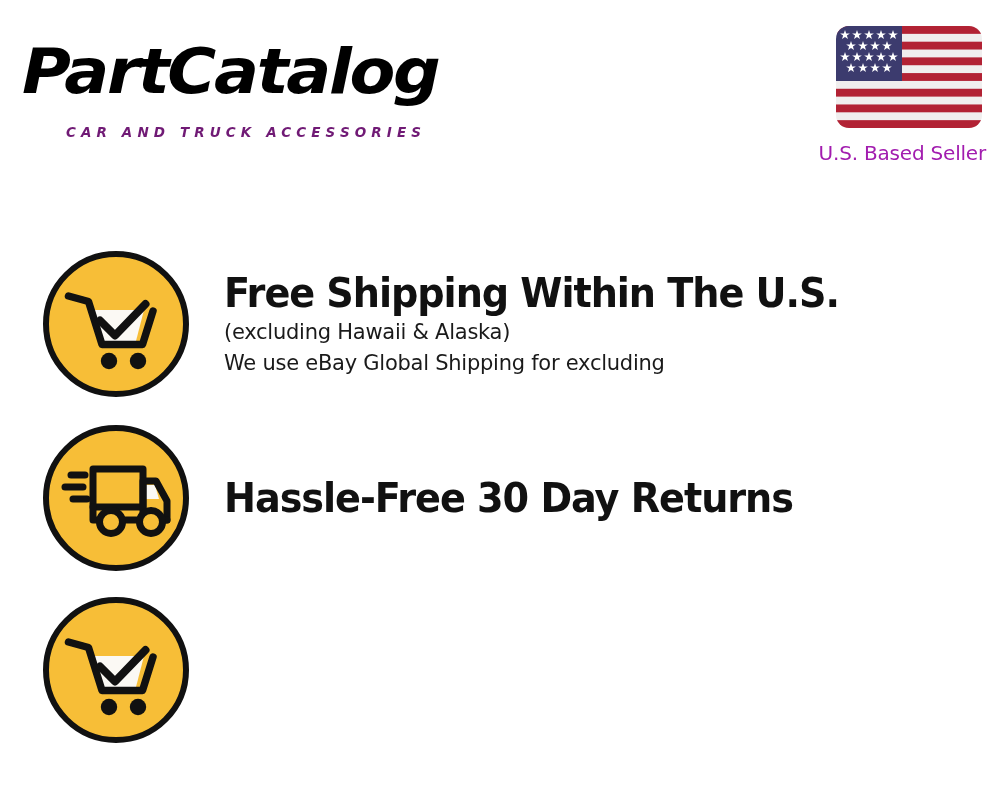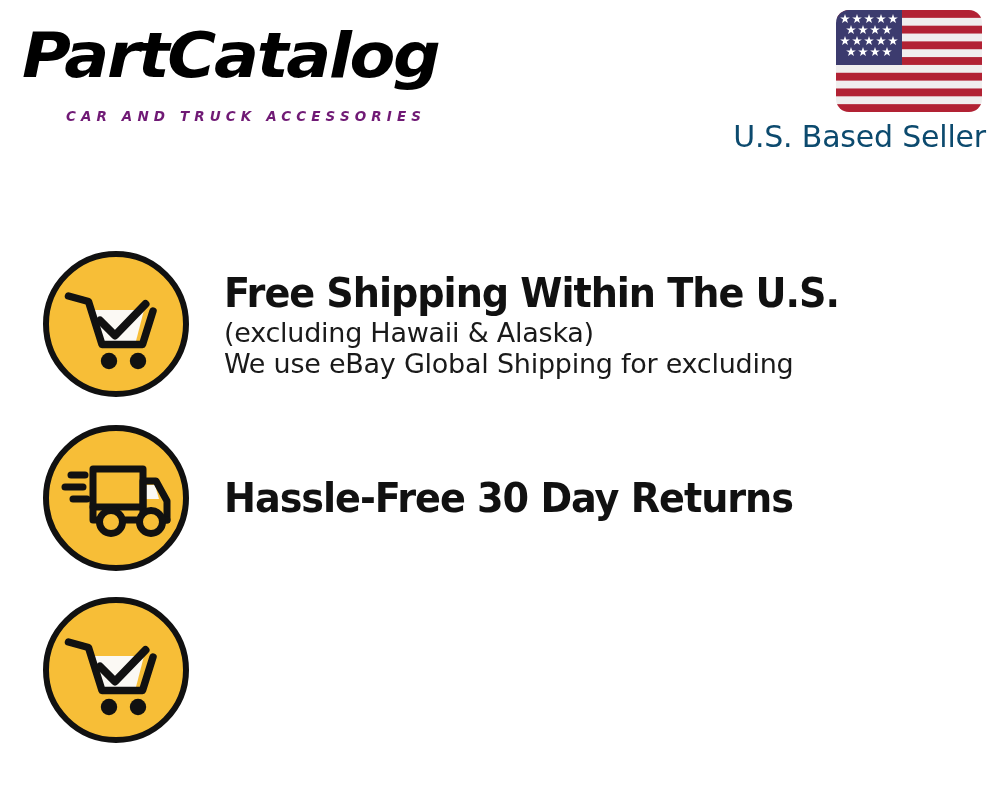--- a/index.html
+++ b/index.html
@@ -20,21 +20,21 @@
   .banner {
     position: relative;
     width: 1000px;
     height: 800px;
     background: #ffffff;
   }
 
   
   .header {
     position: absolute;
-    top: 0;
+    top: 16px;
     left: 0;
     width: 1000px;
     height: 170px;
   }
 
   
   .brand-logo {
     position: absolute;
     left: 22px;
     top: 20px;
@@ -88,24 +88,24 @@
   .flag-svg {
     display: block;
     width: 146px;
     height: 102px;
   }
   .seller-label {
     position: absolute;
     right: 6px;
     top: 108px;
     font-family: "DejaVu Sans", sans-serif;
-    font-size: 30px;
+    font-size: 20px;
     font-weight: 400;
     line-height: 38px;
-    color: #0c4a6e;
+    color: #a21caf;
     white-space: nowrap;
     letter-spacing: -0.2px;
     text-align: center;
   }
 
   
   .features {
     position: absolute;
     left: 0;
     top: 236px;
@@ -148,21 +148,21 @@
     line-height: 47px;
     letter-spacing: -1.1px;
     color: #111111;
     margin: 0;
     transform: scaleX(0.955);
     transform-origin: left center;
     white-space: nowrap;
   }
   .feature-sub {
     font-family: "DejaVu Sans", sans-serif;
-    font-size: 27px;
+    font-size: 21px;
     font-weight: 400;
     line-height: 31px;
     color: #1a1a1a;
     margin: 5px 0 0 0;
     letter-spacing: -0.25px;
     white-space: nowrap;
   }
   .feature-sub.strong {
     font-weight: 700;
     margin-top: 14px;

